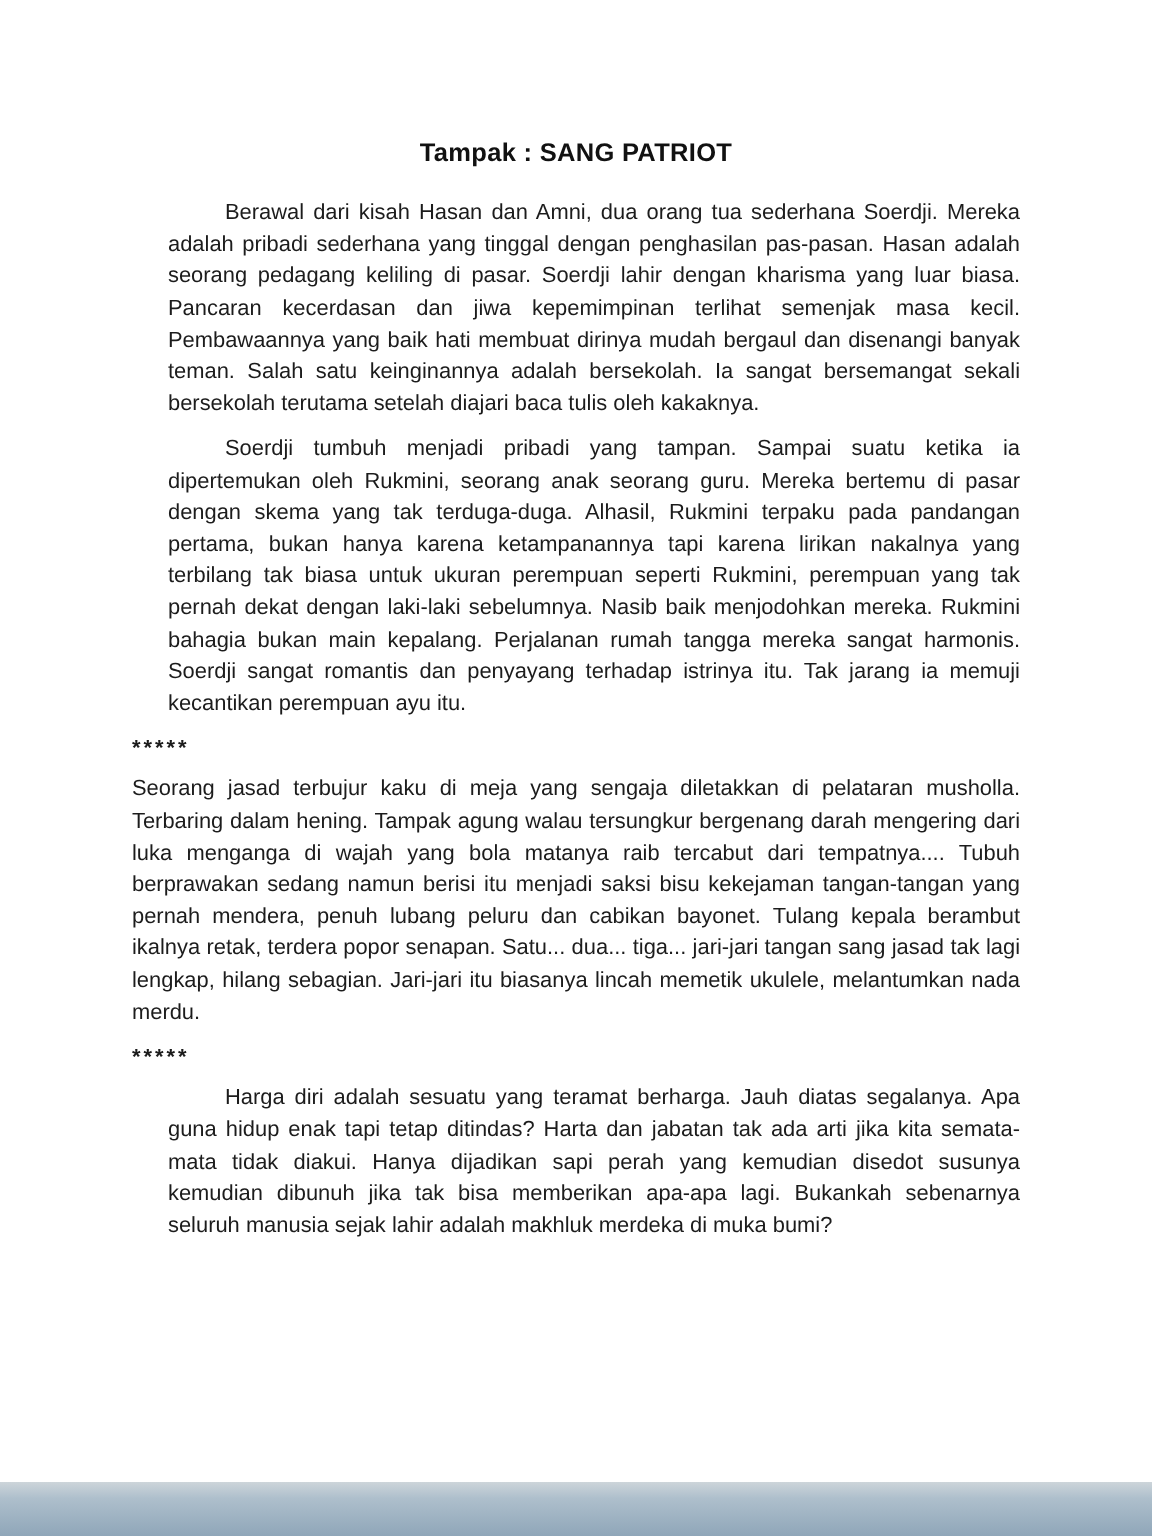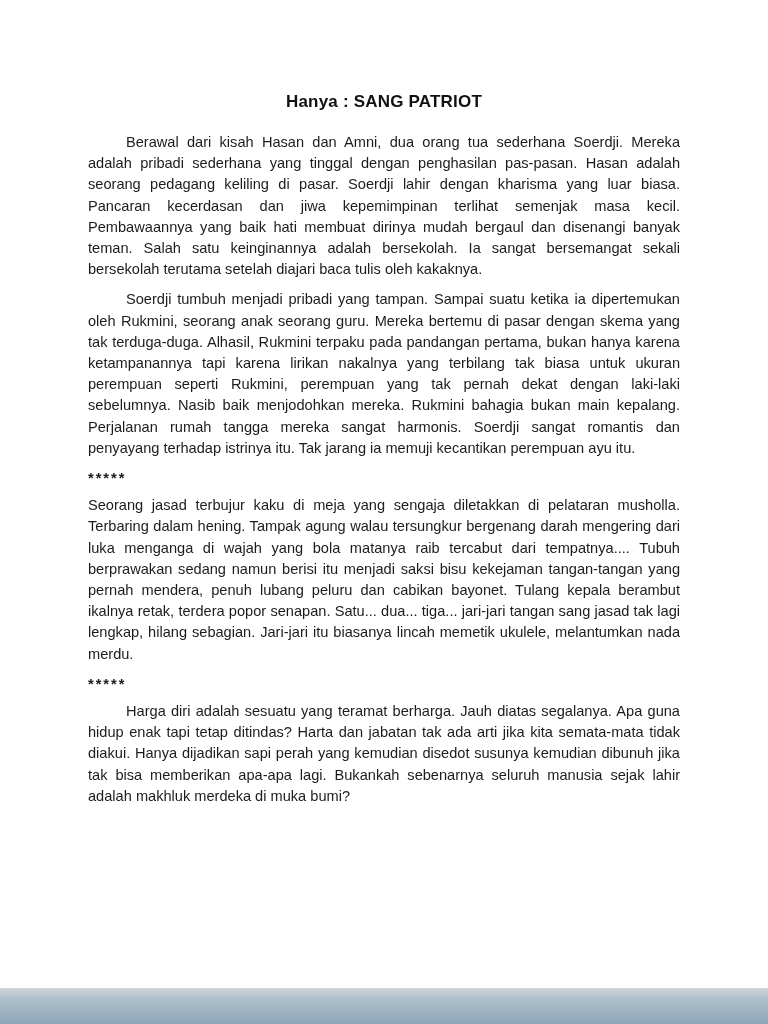--- a/index.html
+++ b/index.html
@@ -37,20 +37,21 @@
   }
   .para {
     font-size: 14.6px;
     line-height: 21.2px;
     text-align: justify;
     margin: 0 0 9px 0;
     color: #1c1c1c;
   }
   .para.indent {
     text-indent: 38px;
+    margin-left: 24px;
   }
   .separator {
     font-size: 14.6px;
     line-height: 21.2px;
     font-weight: bold;
     letter-spacing: 2px;
     margin: 2px 0 6px 0;
     color: #1c1c1c;
   }
   .viewer-strip {
@@ -61,21 +62,21 @@
     height: 36px;
     background: linear-gradient(to bottom, #cdd5da 0%, #aebfcc 30%, #8fa6b9 100%);
   }
 </style>
 </head>
 <body>
 
 <div class="page">
   <div class="content">
 
-    <h1 class="doc-title">Hanya : SANG PATRIOT</h1>
+    <h1 class="doc-title">Tampak : SANG PATRIOT</h1>
 
     <p class="para indent">Berawal dari kisah Hasan dan Amni, dua orang tua sederhana Soerdji. Mereka adalah pribadi sederhana yang tinggal dengan penghasilan pas-pasan. Hasan adalah seorang pedagang keliling di pasar. Soerdji lahir dengan kharisma yang luar biasa. Pancaran kecerdasan dan jiwa kepemimpinan terlihat semenjak masa kecil. Pembawaannya yang baik hati membuat dirinya mudah bergaul dan disenangi banyak teman. Salah satu keinginannya adalah bersekolah. Ia sangat bersemangat sekali bersekolah terutama setelah diajari baca tulis oleh kakaknya.</p>
 
     <p class="para indent">Soerdji tumbuh menjadi pribadi yang tampan. Sampai suatu ketika ia dipertemukan oleh Rukmini,  seorang anak seorang guru. Mereka bertemu di pasar dengan skema yang tak terduga-duga. Alhasil, Rukmini terpaku pada pandangan pertama, bukan hanya karena ketampanannya tapi karena lirikan nakalnya yang terbilang tak biasa untuk ukuran perempuan seperti Rukmini, perempuan yang tak pernah dekat dengan laki-laki sebelumnya. Nasib baik menjodohkan mereka. Rukmini bahagia bukan main kepalang. Perjalanan rumah tangga mereka sangat harmonis. Soerdji sangat romantis dan penyayang terhadap istrinya itu. Tak jarang ia memuji kecantikan perempuan ayu itu.</p>
 
     <div class="separator">*****</div>
 
     <p class="para">Seorang jasad terbujur kaku di meja yang sengaja diletakkan di pelataran musholla. Terbaring dalam hening. Tampak agung walau tersungkur bergenang darah mengering dari luka menganga di wajah yang bola matanya raib tercabut dari tempatnya.... Tubuh berprawakan sedang namun berisi itu menjadi saksi bisu kekejaman tangan-tangan yang pernah mendera, penuh lubang peluru dan cabikan bayonet. Tulang kepala berambut ikalnya retak, terdera popor senapan. Satu... dua... tiga... jari-jari tangan sang jasad tak lagi lengkap, hilang sebagian. Jari-jari itu biasanya lincah memetik ukulele, melantumkan nada merdu.</p>
 
     <div class="separator">*****</div>

